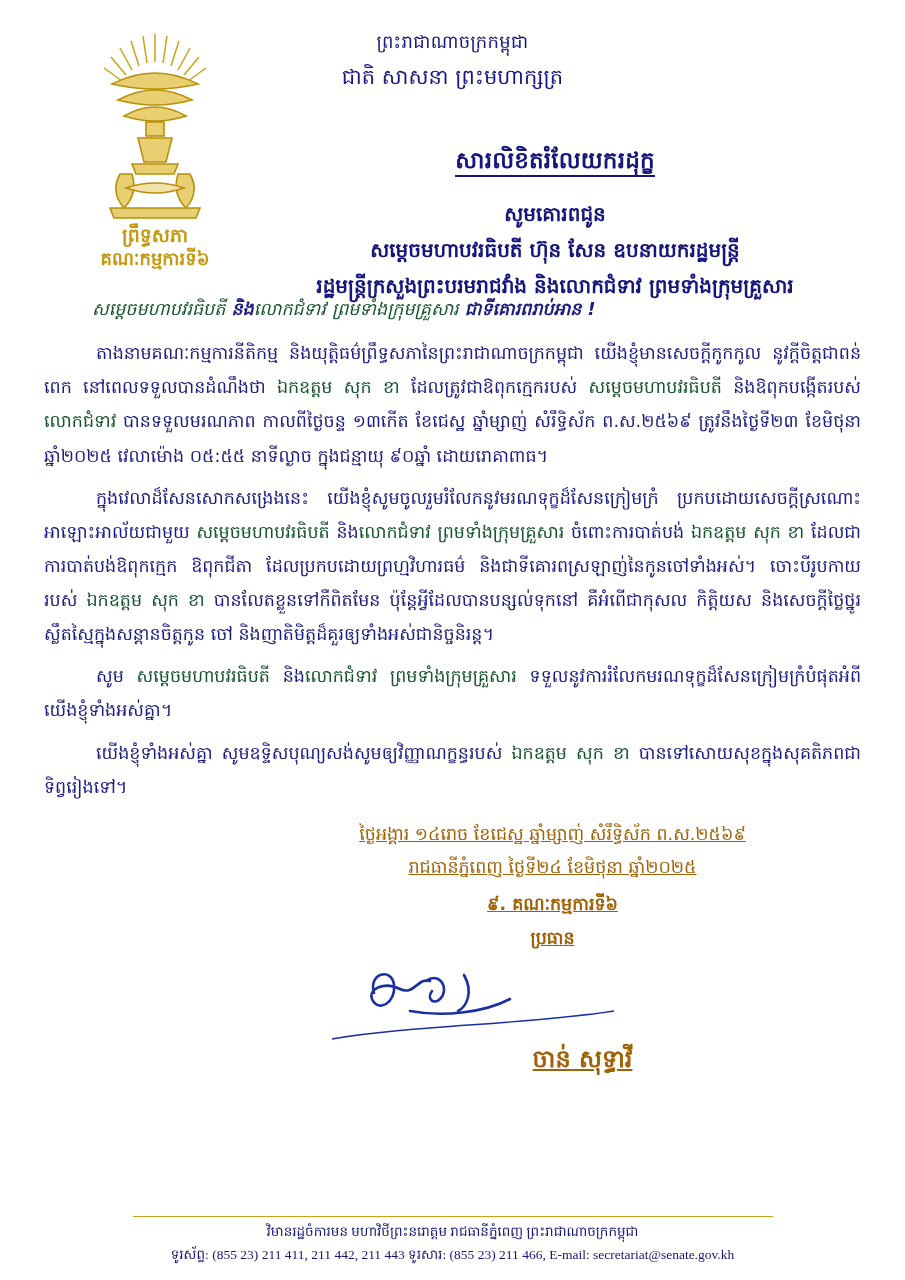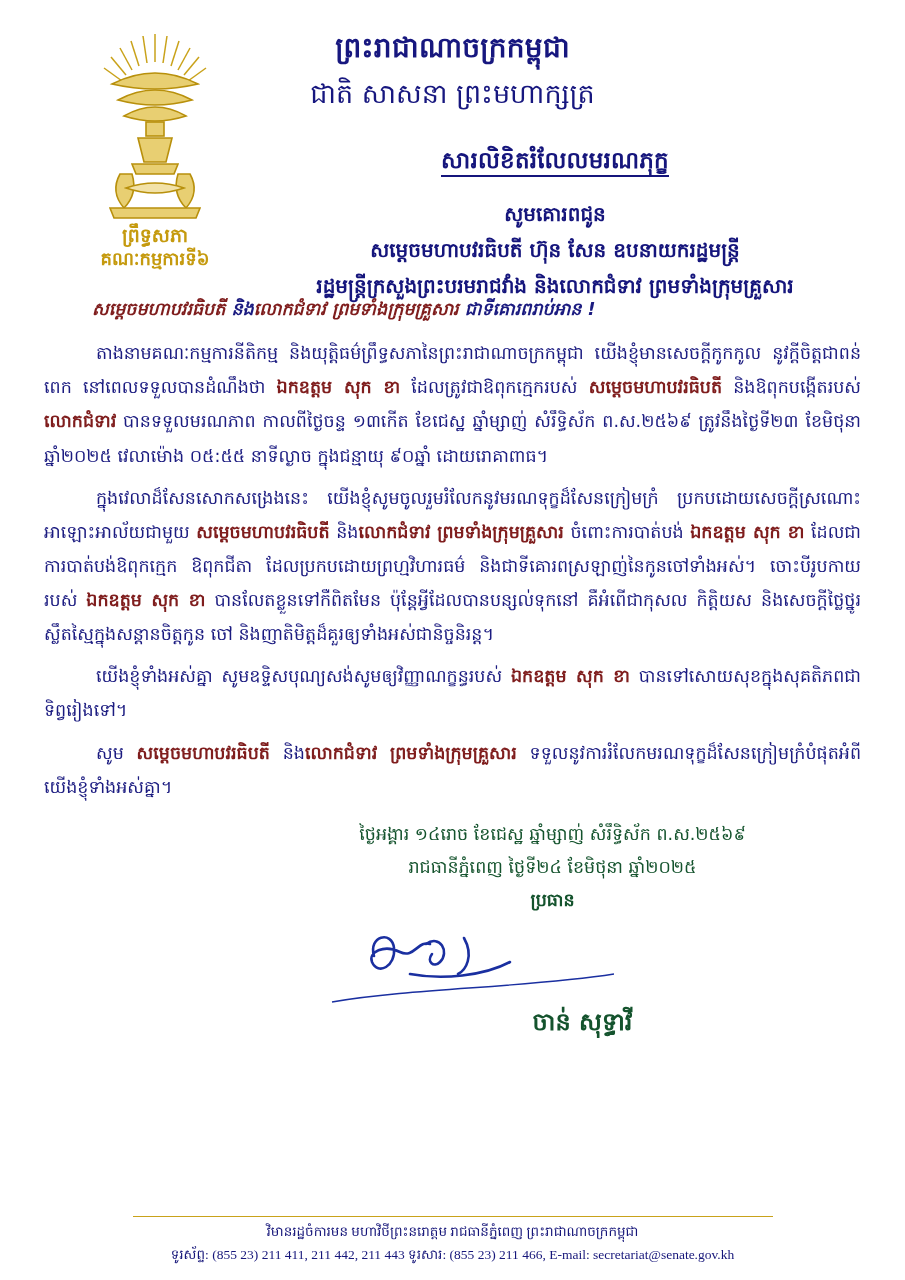--- a/index.html
+++ b/index.html
@@ -27,27 +27,26 @@
   .header {
     position: relative;
     height: 260px;
   }
   .kingdom {
     text-align: center;
     padding-top: 12px;
     color: #16167a;
   }
   .kingdom .line1 {
-    font-size: 28px;
+    font-size: 18px;
     letter-spacing: 0.3px;
     color: #17177f;
-    font-weight: bold;
   }
   .kingdom .line2 {
-    font-size: 27px;
+    font-size: 21px;
     margin-top: 6px;
     color: #17177f;
   }
 
   
   .emblem {
     position: absolute;
     left: 26px;
     top: 4px;
     width: 170px;
@@ -104,29 +103,30 @@
     font-style: italic;
     font-weight: bold;
     text-align: left;
     margin-left: 48px;
     margin-bottom: 10px;
   }
   .para {
     text-indent: 52px;
     margin: 0 0 8px 0;
   }
-  b.hl { font-weight: bold; color: #7f1d1d; }
+  b.hl { font-weight: normal; color: #14532d; }
 
   
   .sign-block {
     margin-top: 14px;
     text-align: center;
     font-size: 17.5px;
     line-height: 1.9;
-    color: #14532d;
+    color: #a16207;
+    text-decoration: underline;
   }
   .sign-block .right-lines {
     text-align: center;
     margin-left: 200px;
   }
   .sign-block .role { font-weight: bold; margin-top: 4px; }
   .sign-block .pres { font-weight: bold; }
   .signature {
     height: 86px;
     position: relative;
@@ -207,42 +207,43 @@
       </div>
     </div>
 
     <div class="kingdom">
       <div class="line1">ព្រះរាជាណាចក្រកម្ពុជា</div>
       <div class="line2">ជាតិ សាសនា ព្រះមហាក្សត្រ</div>
     </div>
 
     <div class="title-block">
       <div class="doc-title">
-        <span class="ul">សារលិខិតរំលែលមរណភុក្ខ</span>
+        <span class="ul">សារលិខិតរំលែយករដុក្ខ</span>
       </div>
       <div class="addressee">
         <span>សូមគោរពជូន</span>
         <span class="r2">សម្តេចមហាបវរធិបតី ហ៊ុន សែន ឧបនាយករដ្ឋមន្ត្រី</span>
         <span class="r3">រដ្ឋមន្ត្រីក្រសួងព្រះបរមរាជវាំង និងលោកជំទាវ ព្រមទាំងក្រុមគ្រួសារ</span>
       </div>
     </div>
   </div>
 
   <div class="body-text">
     <div class="salutation"><b class="hl">សម្តេចមហាបវរធិបតី</b> និង<b class="hl">លោកជំទាវ</b> <b class="hl">ព្រមទាំងក្រុមគ្រួសារ</b> ជាទីគោរពរាប់អាន !</div>
     <p class="para">តាងនាមគណៈកម្មការនីតិកម្ម និងយុត្តិធម៌ព្រឹទ្ធសភានៃព្រះរាជាណាចក្រកម្ពុជា យើងខ្ញុំមានសេចក្តីកូកកូល នូវក្តីចិត្តជាពន់ពេក នៅពេលទទួលបានដំណឹងថា <b class="hl">ឯកឧត្តម សុក ខា</b> ដែលត្រូវជាឱពុកក្មេករបស់ <b class="hl">សម្តេចមហាបវរធិបតី</b> និងឱពុកបង្កើតរបស់ <b class="hl">លោកជំទាវ</b> បានទទួលមរណភាព កាលពីថ្ងៃចន្ទ ១៣កើត ខែជេស្ឋ ឆ្នាំម្សាញ់ សំរឹទ្ធិស័ក ព.ស.២៥៦៩ ត្រូវនឹងថ្ងៃទី២៣ ខែមិថុនា ឆ្នាំ២០២៥ វេលាម៉ោង ០៥:៥៥ នាទីល្ងាច ក្នុងជន្មាយុ ៩០ឆ្នាំ ដោយរោគាពាធ។</p>
     <p class="para">ក្នុងវេលាដ៏សែនសោកសង្រេងនេះ យើងខ្ញុំសូមចូលរួមរំលែកនូវមរណទុក្ខដ៏សែនក្រៀមក្រំ ប្រកបដោយសេចក្តីស្រណោះអាឡោះអាល័យជាមួយ <b class="hl">សម្តេចមហាបវរធិបតី</b> និង<b class="hl">លោកជំទាវ</b> <b class="hl">ព្រមទាំងក្រុមគ្រួសារ</b> ចំពោះការបាត់បង់ <b class="hl">ឯកឧត្តម សុក ខា</b> ដែលជាការបាត់បង់ឱពុកក្មេក ឱពុកជីតា ដែលប្រកបដោយព្រហ្មវិហារធម៌ និងជាទីគោរពស្រឡាញ់នៃកូនចៅទាំងអស់។ ចោះបីរូបកាយរបស់ <b class="hl">ឯកឧត្តម សុក ខា</b> បានលែតខ្លួនទៅកឺពិតមែន ប៉ុន្តែអ្វីដែលបានបន្សល់ទុកនៅ គឺអំពើជាកុសល កិត្តិយស និងសេចក្តីថ្លៃថ្នូរស្លឹតស្មៃក្នុងសន្តានចិត្តកូន ចៅ និងញាតិមិត្តដ៏គួរឲ្យទាំងអស់ជានិច្ចនិរន្ត។</p>
+    <p class="para">សូម <b class="hl">សម្តេចមហាបវរធិបតី</b> និង<b class="hl">លោកជំទាវ</b> <b class="hl">ព្រមទាំងក្រុមគ្រួសារ</b> ទទួលនូវការរំលែកមរណទុក្ខដ៏សែនក្រៀមក្រំបំផុតអំពីយើងខ្ញុំទាំងអស់គ្នា។</p>
     <p class="para">យើងខ្ញុំទាំងអស់គ្នា សូមឧទ្ទិសបុណ្យសង់សូមឲ្យវិញ្ញាណក្ខន្ធរបស់ <b class="hl">ឯកឧត្តម សុក ខា</b> បានទៅសោយសុខក្នុងសុគតិភពជាទិព្វរៀងទៅ។</p>
-    <p class="para">សូម <b class="hl">សម្តេចមហាបវរធិបតី</b> និង<b class="hl">លោកជំទាវ</b> <b class="hl">ព្រមទាំងក្រុមគ្រួសារ</b> ទទួលនូវការរំលែកមរណទុក្ខដ៏សែនក្រៀមក្រំបំផុតអំពីយើងខ្ញុំទាំងអស់គ្នា។</p>
   </div>
 
   <div class="sign-block">
     <div class="right-lines">
       <div>ថ្ងៃអង្គារ ១៤រោច ខែជេស្ឋ ឆ្នាំម្សាញ់ សំរឹទ្ធិស័ក ព.ស.២៥៦៩</div>
       <div>រាជធានីភ្នំពេញ ថ្ងៃទី២៤ ខែមិថុនា ឆ្នាំ២០២៥</div>
+      <div class="role">៩. គណៈកម្មការទី៦</div>
       <div class="pres">ប្រធាន</div>
     </div>
 
     <div class="signature">
       <span>
         <svg width="320" height="86" viewBox="0 0 320 86" aria-hidden="true">
           <g fill="none" stroke="#1a2fa0" stroke-width="2.6" stroke-linecap="round">
             <path d="M60 38 C54 18, 78 12, 80 30 C82 48, 64 58, 58 44 C54 34, 70 26, 86 34 C100 41, 104 22, 116 26"></path>
             <path d="M112 26 C126 16, 136 34, 126 44 C120 50, 112 44, 118 36"></path>
             <path d="M96 56 C128 62, 170 58, 196 44"></path>

